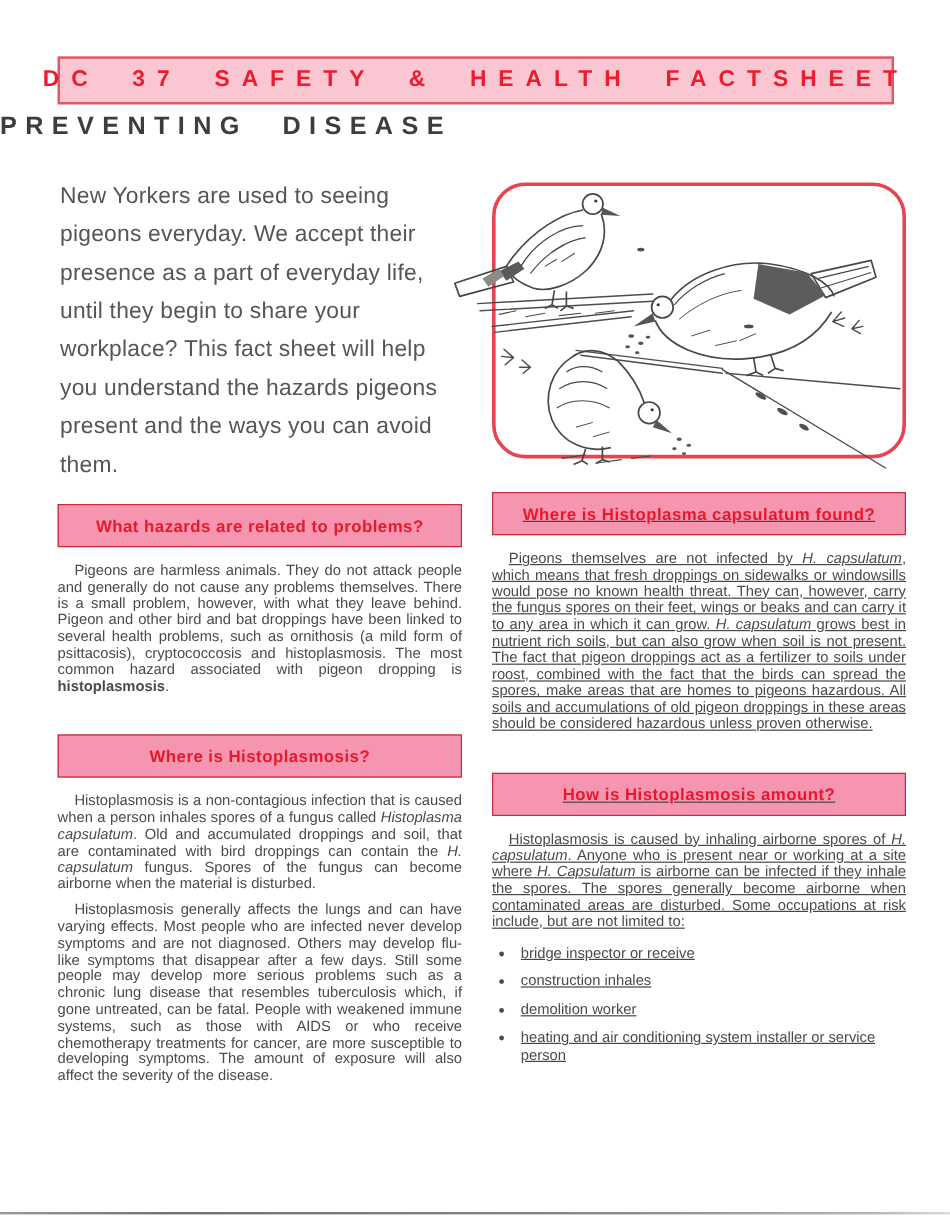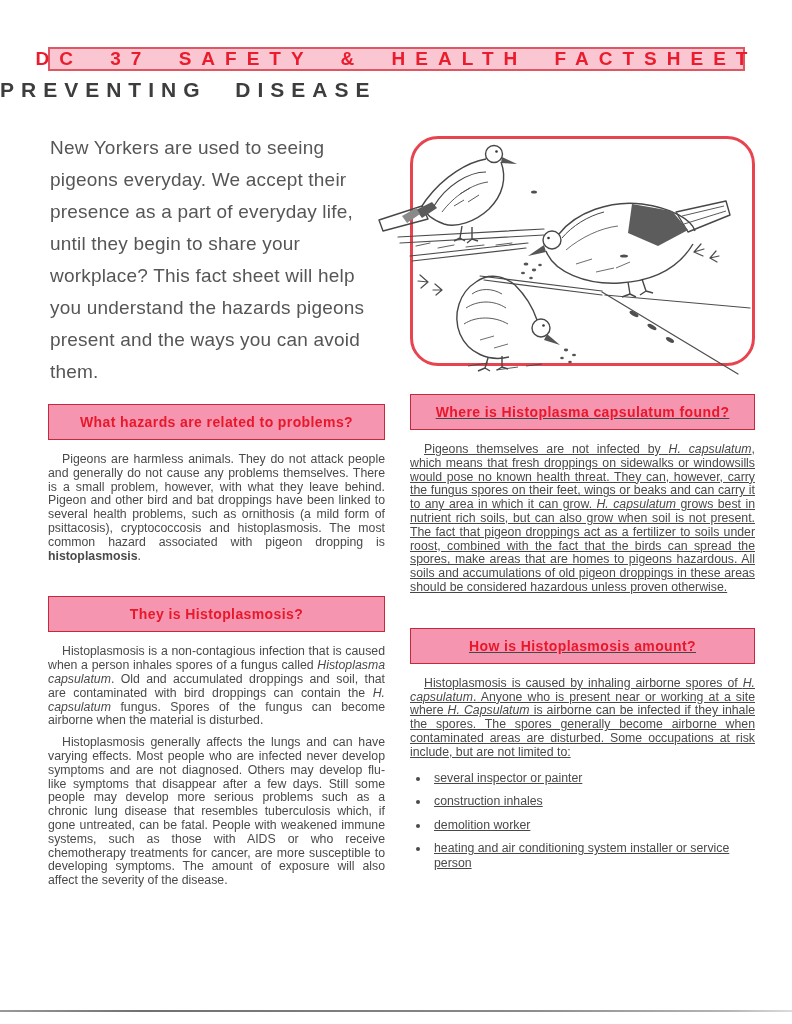--- a/index.html
+++ b/index.html
@@ -6,21 +6,21 @@
   .page{
     position:relative;
     width:792px;height:1024px;
     background:#ffffff;
     font-family:"Liberation Sans","DejaVu Sans",sans-serif;
     overflow:hidden;
     color:#474747;
   }
   .banner{
     margin:47px 47px 0 48px;
-    height:24px;
+    height:40px;
     background:#fac6d1;
     border:2px solid #e05663;
     box-sizing:border-box;
     display:flex;align-items:center;justify-content:center;
     font-weight:bold;font-size:19px;
     letter-spacing:10px;word-spacing:12px;
     color:#ea1c2d;
     white-space:nowrap;
   }
   .title{
@@ -129,21 +129,21 @@
     <div class="col-left">
 
       <p class="intro">New Yorkers are used to seeing pigeons everyday. We accept their presence as a part of everyday life, until they begin to share your workplace? This fact sheet will help you understand the hazards pigeons present and the ways you can avoid them.</p>
 
       <div class="section-header first-header">
         <span>What hazards are related to problems?</span>
       </div>
       <p class="body-para"><span>Pigeons are harmless animals. They do not attack people and generally do not cause any problems themselves. There is a small problem, however, with what they leave behind. Pigeon and other bird and bat droppings have been linked to several health problems, such as ornithosis (a mild form of psittacosis), cryptococcosis and histoplasmosis. The most common hazard associated with pigeon dropping is </span><b>histoplasmosis</b><span>.</span></p>
 
       <div class="section-header spaced">
-        <span>They is Histoplasmosis?</span>
+        <span>Where is Histoplasmosis?</span>
       </div>
       <p class="body-para"><span>Histoplasmosis is a non-contagious infection that is caused when a person inhales spores of a fungus called </span><i>Histoplasma capsulatum</i><span>. Old and accumulated droppings and soil, that are contaminated with bird droppings can contain the </span><i>H. capsulatum</i><span> fungus. Spores of the fungus can become airborne when the material is disturbed.</span></p>
       <p class="body-para"><span>Histoplasmosis generally affects the lungs and can have varying effects. Most people who are infected never develop symptoms and are not diagnosed. Others may develop flu-like symptoms that disappear after a few days. Still some people may develop more serious problems such as a chronic lung disease that resembles tuberculosis which, if gone untreated, can be fatal. People with weakened immune systems, such as those with AIDS or who receive chemotherapy treatments for cancer, are more susceptible to developing symptoms. The amount of exposure will also affect the severity of the disease.</span></p>
 
     </div>
 
     <div class="col-right">
 
       <div class="illustration-wrap">
         <div class="illustration-box"></div>
@@ -232,21 +232,21 @@
         <span>Where is Histoplasma capsulatum found?</span>
       </div>
       <p class="body-para"><span>Pigeons themselves are not infected by </span><i>H. capsulatum</i><span>, which means that fresh droppings on sidewalks or windowsills would pose no known health threat. They can, however, carry the fungus spores on their feet, wings or beaks and can carry it to any area in which it can grow. </span><i>H. capsulatum</i><span> grows best in nutrient rich soils, but can also grow when soil is not present. The fact that pigeon droppings act as a fertilizer to soils under roost, combined with the fact that the birds can spread the spores, make areas that are homes to pigeons hazardous. All soils and accumulations of old pigeon droppings in these areas should be considered hazardous unless proven otherwise.</span></p>
 
       <div class="section-header spaced">
         <span>How is Histoplasmosis amount?</span>
       </div>
       <p class="body-para"><span>Histoplasmosis is caused by inhaling airborne spores of </span><i>H. capsulatum</i><span>. Anyone who is present near or working at a site where </span><i>H. Capsulatum</i><span> is airborne can be infected if they inhale the spores. The spores generally become airborne when contaminated areas are disturbed. Some occupations at risk include, but are not limited to:</span></p>
 
       <ul class="bullets">
-        <li>several inspector or painter</li>
+        <li>bridge inspector or receive</li>
         <li>construction inhales</li>
         <li>demolition worker</li>
         <li>heating and air conditioning system installer or service person</li>
       </ul>
 
     </div>
   </div>
 
   <div class="bottom-rule"></div>
 </div>

